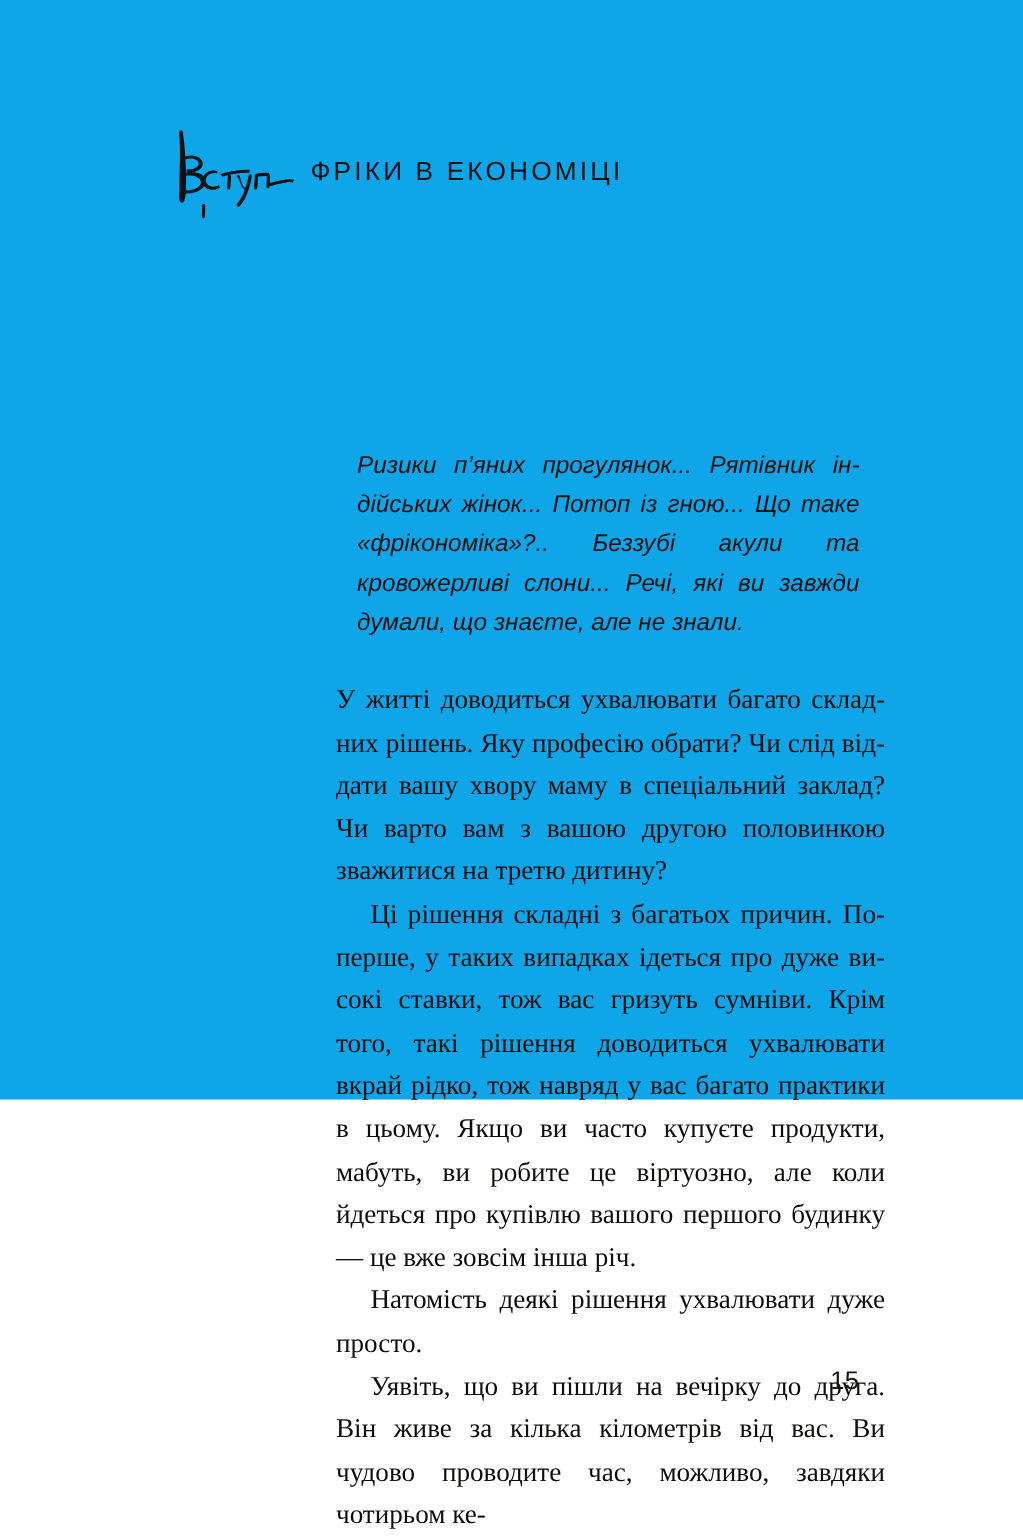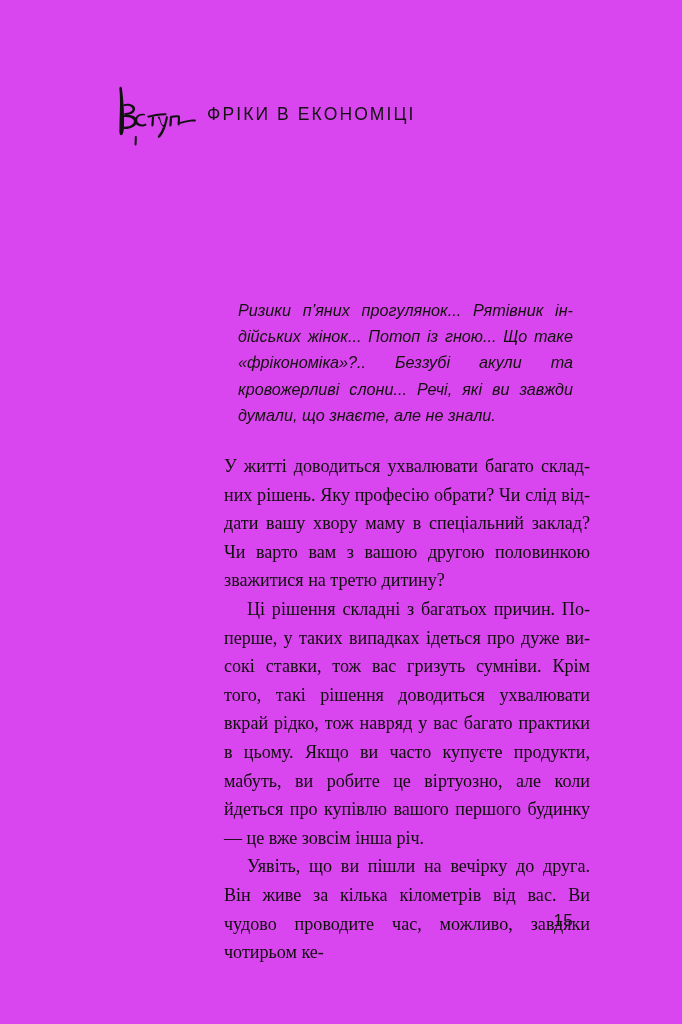--- a/index.html
+++ b/index.html
@@ -12,22 +12,22 @@
     background: #ffffff;
     font-family: "Liberation Serif", "DejaVu Serif", serif;
     color: #100f0d;
     overflow: hidden;
     position: relative;
   }
 
   .page {
     position: relative;
     width: 682px;
-    height: 1024px;
-    background: #d946ef;
+    height: 733px;
+    background: #0ea5e9;
   }
 
   
   .head-band {
     position: absolute;
     left: 0;
     top: 84px;
     width: 682px;
     height: 60px;
   }
@@ -162,19 +162,20 @@
 
   <div class="column">
 
     <div class="epigraph">
       <p>Ризики п’яних прогулянок... Рятівник ін­дійських жінок... Потоп із гною... Що таке «фрікономіка»?.. Беззубі акули та кровожер­ливі слони... Речі, які ви завжди думали, що знаєте, але не знали.</p>
     </div>
 
     <div class="body-block">
       <p class="first">У житті доводиться ухвалювати багато склад­них рішень. Яку професію обрати? Чи слід від­дати вашу хвору маму в спеціальний заклад? Чи варто вам з вашою другою половинкою зважи­тися на третю дитину?</p>
       <p>Ці рішення складні з багатьох причин. По-перше, у таких випадках ідеться про дуже ви­сокі ставки, тож вас гризуть сумніви. Крім того, такі рішення доводиться ухвалювати вкрай рідко, тож навряд у вас багато практики в цьо­му. Якщо ви часто купуєте продукти, мабуть, ви робите це віртуозно, але коли йдеться про купівлю вашого першого будинку — це вже зо­всім інша річ.</p>
+      <p>Натомість деякі рішення ухвалювати дуже просто.</p>
       <p>Уявіть, що ви пішли на вечірку до друга. Він живе за кілька кілометрів від вас. Ви чудово проводите час, можливо, завдяки чотирьом ке-</p>
     </div>
 
     <div class="folio">15</div>
   </div>
 
 </div>
 
 </body></html>

